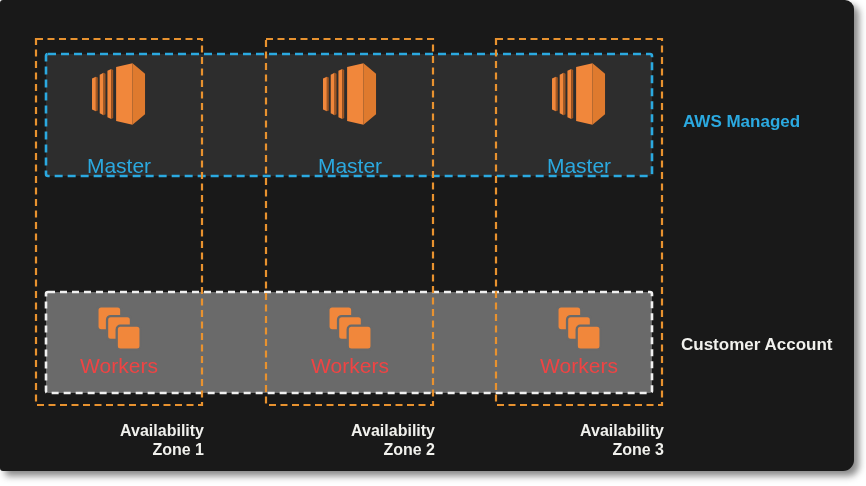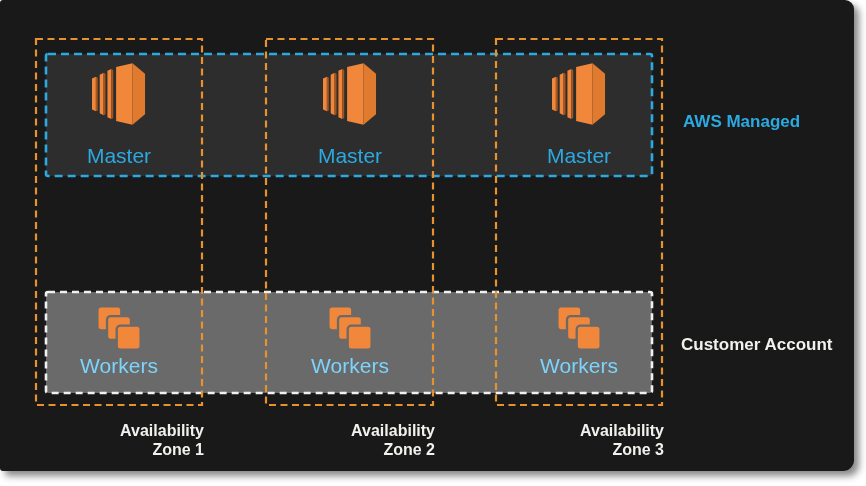--- a/index.html
+++ b/index.html
@@ -31,28 +31,28 @@
   
   .node-group { position: absolute; width: 130px; text-align: center; }
   .master-group { top: 61px; }
   .workers-group { top: 305px; }
   .cx-1 { left: 54px; }
   .cx-2 { left: 285px; }
   .cx-3 { left: 514px; }
   .node-group svg { margin: 0 auto; }
 
   .master-label {
-    margin-top: 17px;
+    margin-top: 27px;
     font-size: 21px; font-weight: 400;
     color: #2BA9E0;
   }
   .workers-label {
     margin-top: 3px;
     font-size: 21px; font-weight: 400;
-    color: #7dd3fc;
+    color: #ef4444;
   }
 
   
   .side-label { position: absolute; font-size: 17px; font-weight: bold; white-space: nowrap; }
   .aws-managed { left: 683px; top: 112px; color: #2BA9E0; }
   .customer-account { left: 681px; top: 335px; color: #F1F1ED; }
 
   
   .az-label {
     position: absolute; top: 421px; width: 170px;

